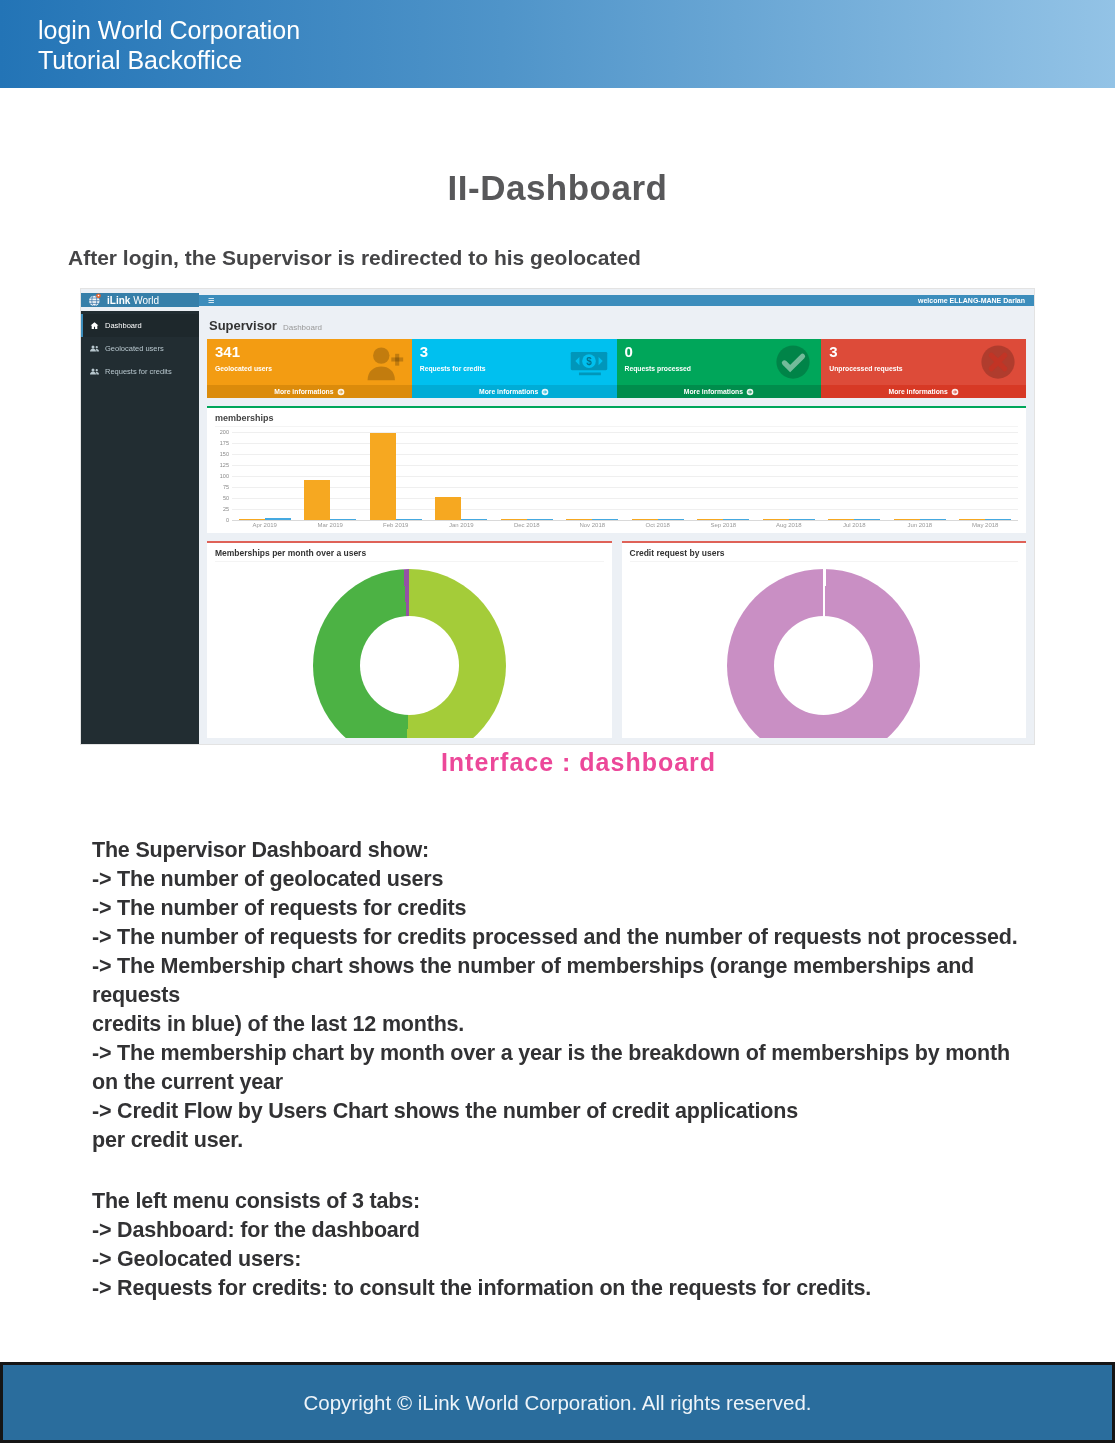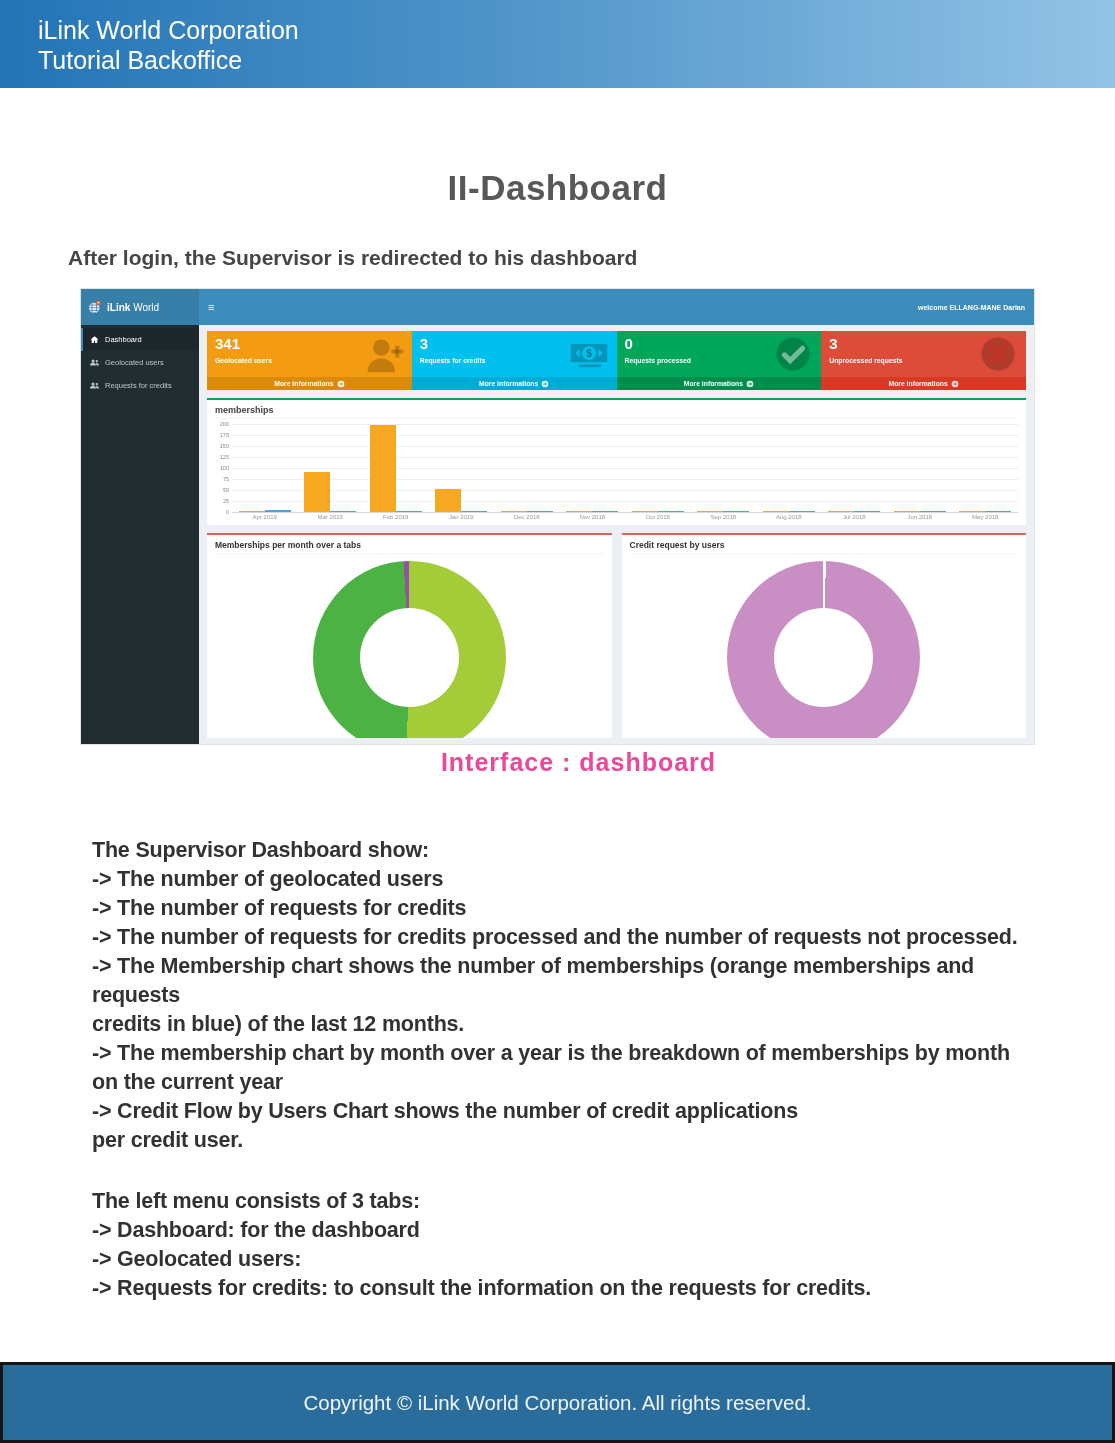--- a/index.html
+++ b/index.html
@@ -16,21 +16,21 @@
     font-size:25px;font-weight:bold;color:#ec4899;letter-spacing:1px;margin-left:21px;}
   .pg-body{position:absolute;left:92px;top:836px;width:965px;font-size:21.5px;font-weight:bold;
     color:#323234;line-height:29px;letter-spacing:-0.2px;}
   .pg-body .para+.para{margin-top:32px;}
   .pg-footer{position:absolute;left:0;bottom:0;width:1115px;height:81px;box-sizing:border-box;
     background:#2a6d9d;border:3px solid #151515;display:flex;align-items:center;justify-content:center;
     color:#eef4f9;font-size:20.5px;font-weight:400;}
   
   .shot{position:absolute;left:80px;top:288px;width:955px;height:457px;display:flex;flex-direction:column;
     border:1px solid #e3e3e3;box-sizing:border-box;overflow:hidden;background:#ecf0f5;}
-  .topbar{height:36px;display:flex;flex:none;}
+  .topbar{height:22px;display:flex;flex:none;align-items:center;}
   .logo{width:118px;background:#367fa9;color:#fff;display:flex;align-items:center;gap:5px;
     padding-left:7px;box-sizing:border-box;font-size:10px;}
   .logo b{font-weight:bold;}
   .navbar{flex:1;background:#3c8dbc;display:flex;align-items:center;justify-content:space-between;
     padding:0 9px;color:#fff;}
   .hamburger{font-size:11px;cursor:pointer;line-height:1;}
   .welcome{font-size:7px;font-weight:bold;}
   .shot-body{flex:1;display:flex;min-height:0;}
   .sidebar{width:118px;flex:none;background:#222d32;padding-top:3px;}
   .sb-item{height:23px;display:flex;align-items:center;gap:6px;padding-left:9px;
@@ -68,26 +68,26 @@
   .donut-panel .panel-title{font-size:8.5px;color:#333;}
   .donut{width:193px;height:193px;border-radius:50%;margin:7px auto 0;position:relative;}
   .donut::after{content:'';position:absolute;inset:47px;background:#fff;border-radius:50%;}
 </style>
 </head>
 <body>
 
 <div class="page">
 
   <div class="pg-header">
-    <div>iLink World Corporation</div>
+    <div>login World Corporation</div>
     <div>Tutorial Backoffice</div>
   </div>
 
   <div class="pg-title">II-Dashboard</div>
-  <div class="pg-intro">After login, the Supervisor is redirected to his dashboard</div>
+  <div class="pg-intro">After login, the Supervisor is redirected to his geolocated</div>
 
   <div class="shot">
     <div class="topbar">
       <div class="logo">
         <svg style="width:14px;height:14px;flex:none" viewBox="0 0 20 20">
           <circle cx="9" cy="11" r="7.5" fill="#f2f6f9"></circle>
           <g stroke="#2e6da4" stroke-width="1" fill="none">
             <ellipse cx="9" cy="11" rx="3.5" ry="7.5"></ellipse>
             <path d="M1.5 11h15M2.6 7.2h12.8M2.6 14.8h12.8"></path>
           </g>
@@ -126,20 +126,23 @@
                 <circle cx="6" cy="4" r="3"></circle>
                 <path d="M0 13c0-3.3 2.7-6 6-6s6 2.7 6 6z"></path>
                 <circle cx="13.5" cy="4.5" r="2.3"></circle>
                 <path d="M12.8 13H18c0-2.8-1.8-5-4.5-5-.7 0-1.4.2-2 .5 1.2 1.1 1.3 2.7 1.3 4.5z"></path>
               </g>
             </svg>
             <span>Requests for credits</span>
           </div>
         </div>
       <div class="main">
+        <div class="heading">
+          <b>Supervisor</b><span class="sub">Dashboard</span>
+        </div>
         <div class="iboxes" id="iboxes">
             <div class="ibox" style="background: rgb(243, 156, 18);">
               <div class="ibox-body">
        <div class="ibox-val">341</div>
        <div class="ibox-label">Geolocated users</div>
        <div class="ibox-icon"><svg style="width:100%;height:100%" viewBox="0 0 46 40">
                     <g fill="rgba(0,0,0,0.2)">
                       <circle cx="20" cy="13" r="9"></circle>
                       <path d="M5 40c0-10 7-15 15-15s15 5 15 15z"></path>
                       <rect x="31" y="15" width="13" height="4.5"></rect>
@@ -300,21 +303,21 @@
                   <div class="xlab">Aug 2018</div>
                   <div class="xlab">Jul 2018</div>
                   <div class="xlab">Jun 2018</div>
                   <div class="xlab">May 2018</div>
                 </div>
             </div>
           </div>
         </div>
         <div class="donut-row">
           <div class="panel donut-panel">
-            <div class="panel-title">Memberships per month over a tabs</div>
+            <div class="panel-title">Memberships per month over a users</div>
             <div class="donut" style="background: conic-gradient(rgb(164, 204, 57) 0%, rgb(164, 204, 57) 50.5%, rgb(76, 178, 68) 50.5%, rgb(76, 178, 68) 99%, rgb(148, 82, 165) 99%, rgb(148, 82, 165) 100%);"></div>
           </div>
           <div class="panel donut-panel">
             <div class="panel-title">Credit request by users</div>
             <div class="donut" style="background: conic-gradient(rgb(255, 255, 255) 0%, rgb(255, 255, 255) 0.4%, rgb(201, 143, 196) 0.4%, rgb(201, 143, 196) 100%);"></div>
           </div>
         </div>
       </div>
     </div>
   </div>

